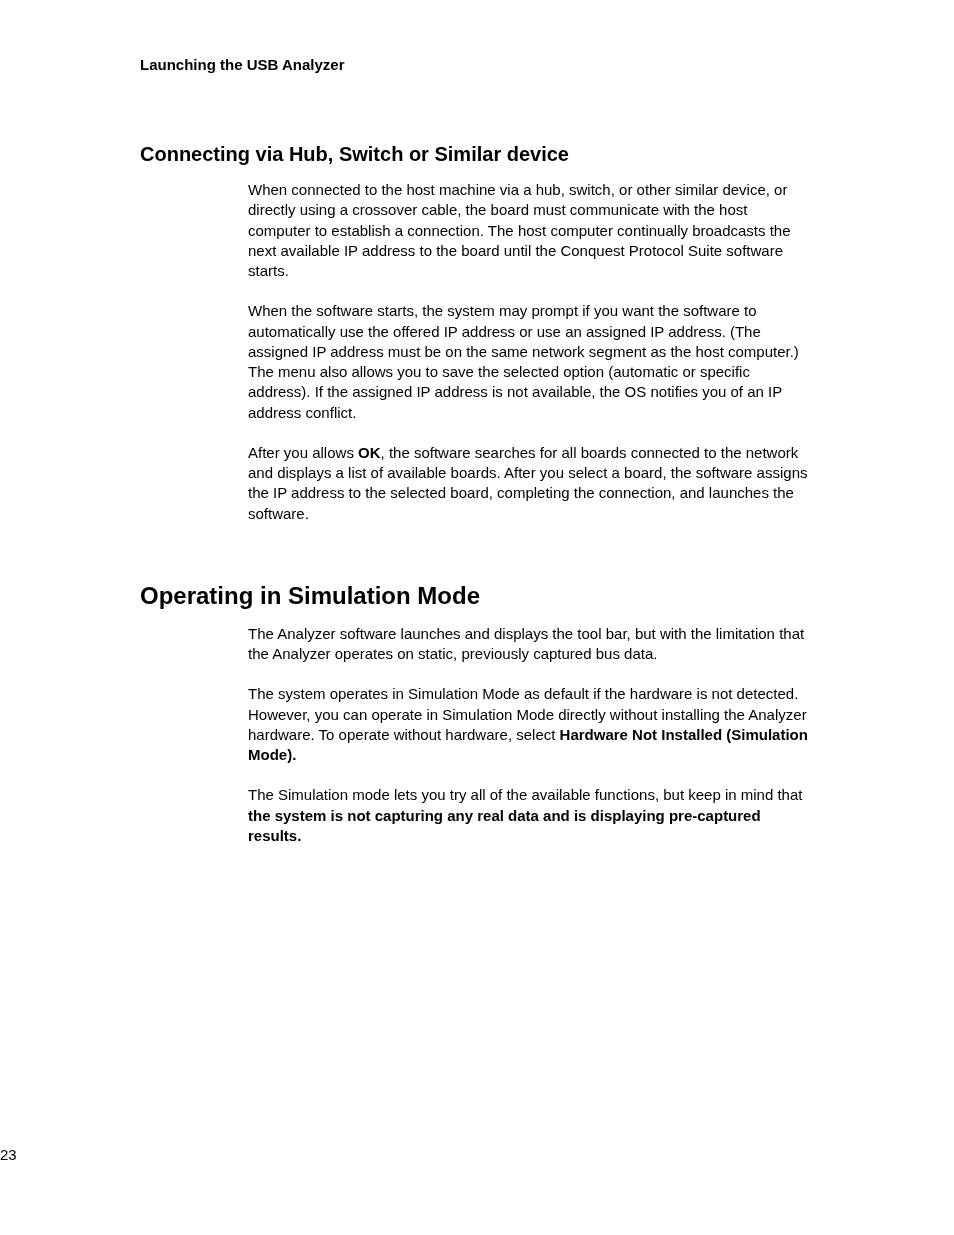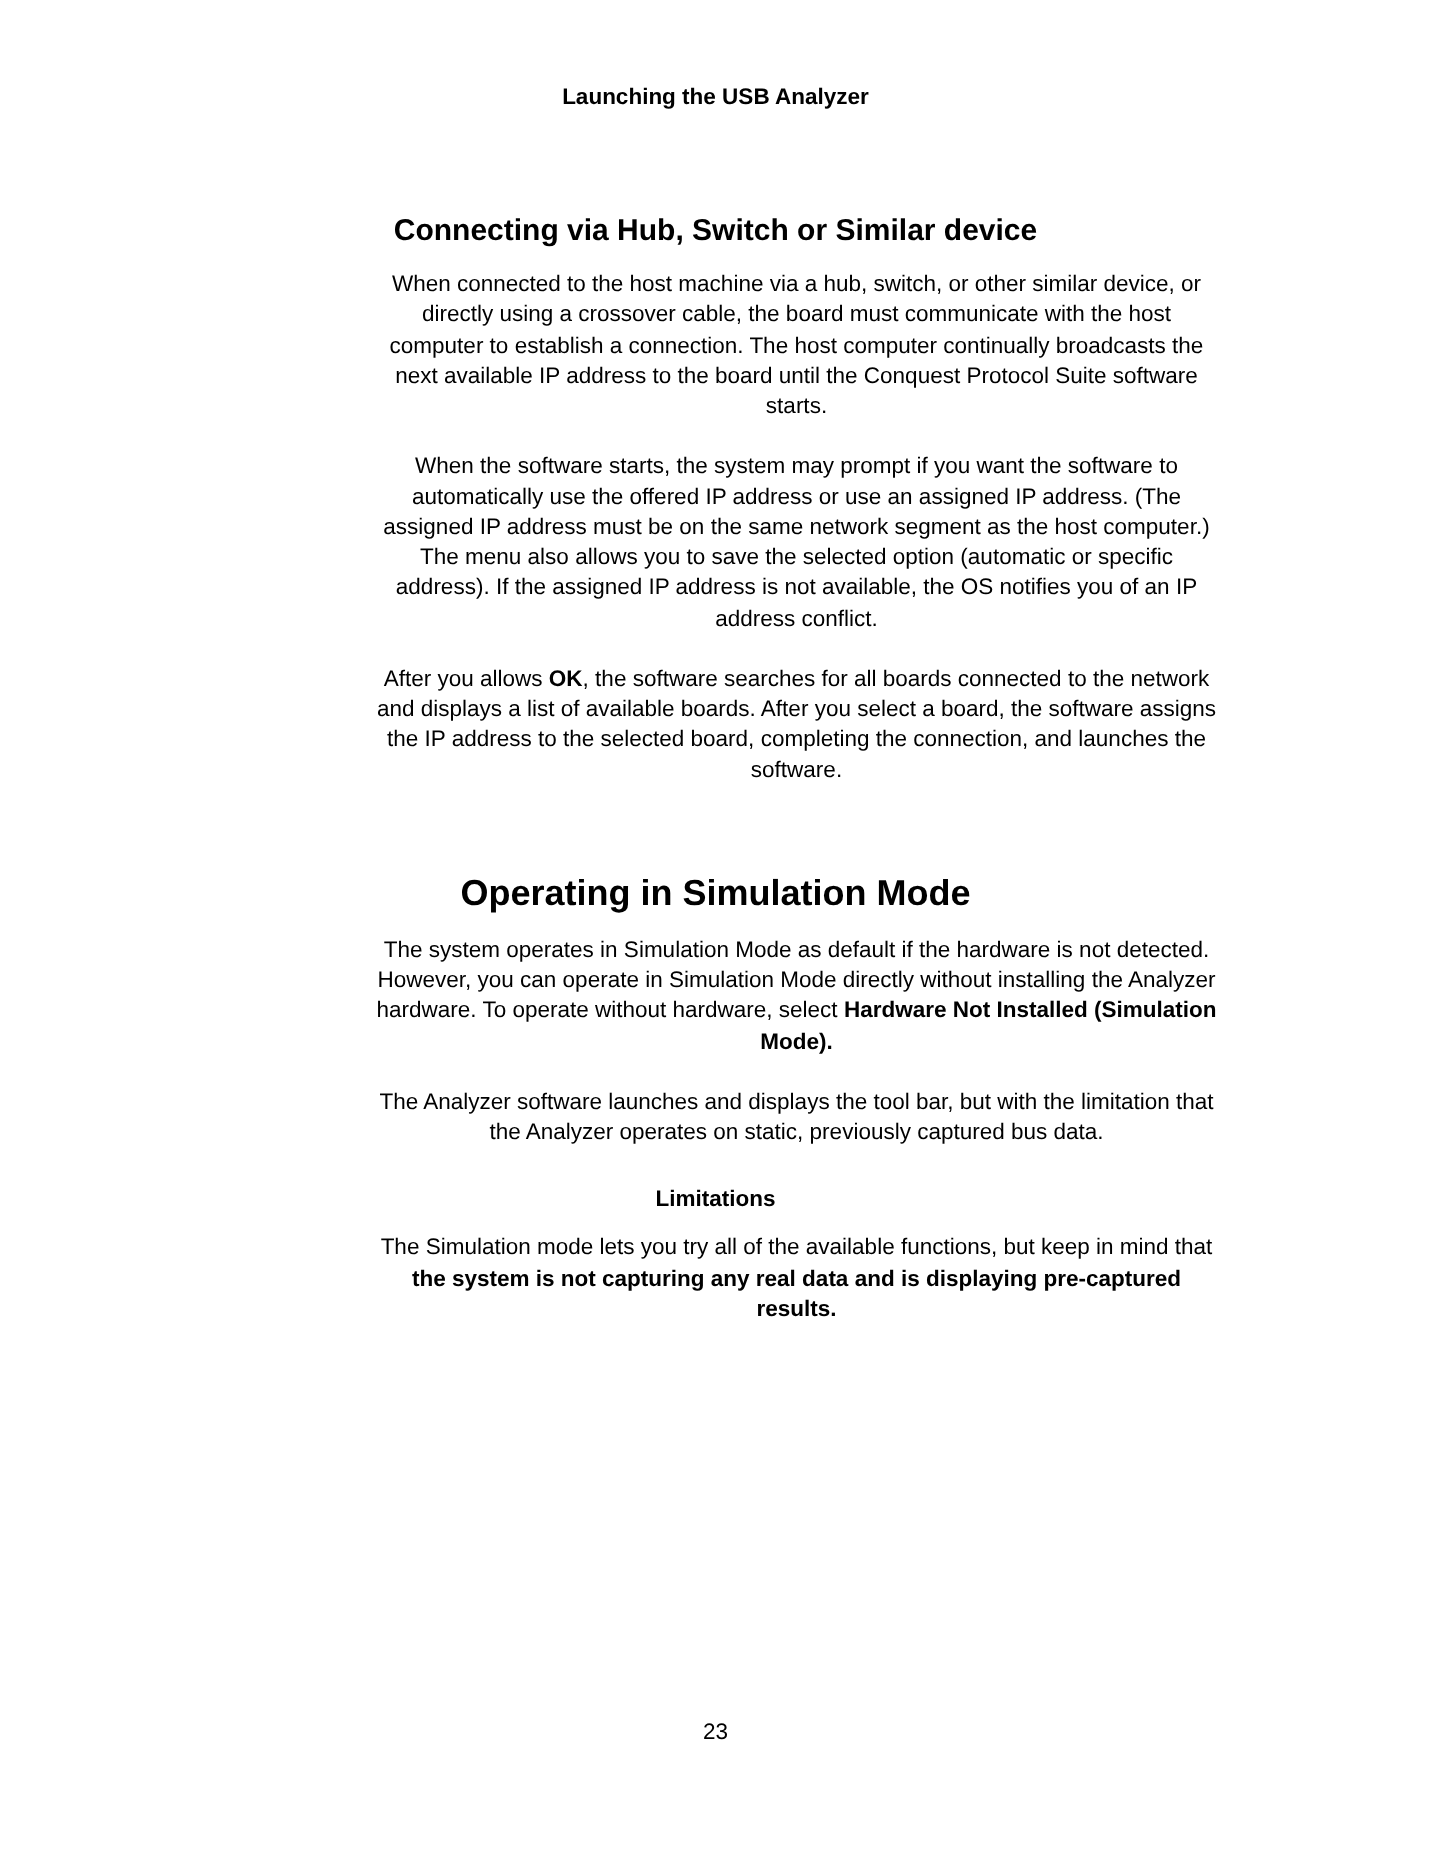--- a/index.html
+++ b/index.html
@@ -1,19 +1,18 @@
 <!DOCTYPE html>
 <html><head>
   <meta charset="utf-8">
   <style>
     * {
       margin: 0;
       padding: 0;
       box-sizing: border-box;
-      text-align: center;
     }
     body {
       font-family: Arial, Helvetica, sans-serif;
       background: #ffffff;
       color: #000000;
       width: 954px;
       height: 1235px;
       position: relative;
     }
     .page {
@@ -70,27 +69,26 @@
   <p class="body-para">When connected to the host machine via a hub, switch, or other similar device, or directly using a crossover cable, the board must communicate with the host computer to establish a connection. The host computer continually broadcasts the next available IP address to the board until the Conquest Protocol Suite software starts.</p>
 
   <p class="body-para">When the software starts, the system may prompt if you want the software to automatically use the offered IP address or use an assigned IP address. (The assigned IP address must be on the same network segment as the host computer.) The menu also allows you to save the selected option (automatic or specific address). If the assigned IP address is not available, the OS notifies you of an IP address conflict.</p>
 
   <p class="body-para">
     <span>After you allows </span><span class="bold">OK</span><span>, the software searches for all boards connected to the network and displays a list of available boards. After you select a board, the software assigns the IP address to the selected board, completing the connection, and launches the software.</span>
   </p>
 
   <div class="section-heading-large">Operating in Simulation Mode</div>
 
+  <p class="body-para">The Analyzer software launches and displays the tool bar, but with the limitation that the Analyzer operates on static, previously captured bus data.</p>
+
   <p class="body-para">
     <span>The system operates in Simulation Mode as default if the hardware is not detected. However, you can operate in Simulation Mode directly without installing the Analyzer hardware. To operate without hardware, select </span><span class="bold">Hardware Not Installed (Simulation Mode).</span>
   </p>
 
-  <p class="body-para">The Analyzer software launches and displays the tool bar, but with the limitation that the Analyzer operates on static, previously captured bus data.</p>
-
-  <div class="sub-heading">Limitations</div>
 
   <p class="body-para">
     <span>The Simulation mode lets you try all of the available functions, but keep in mind that </span><span class="bold">the system is not capturing any real data and is displaying pre-captured results.</span>
   </p>
 
 </div>
 
 <div class="page-number">23</div>
 
 </body></html>

